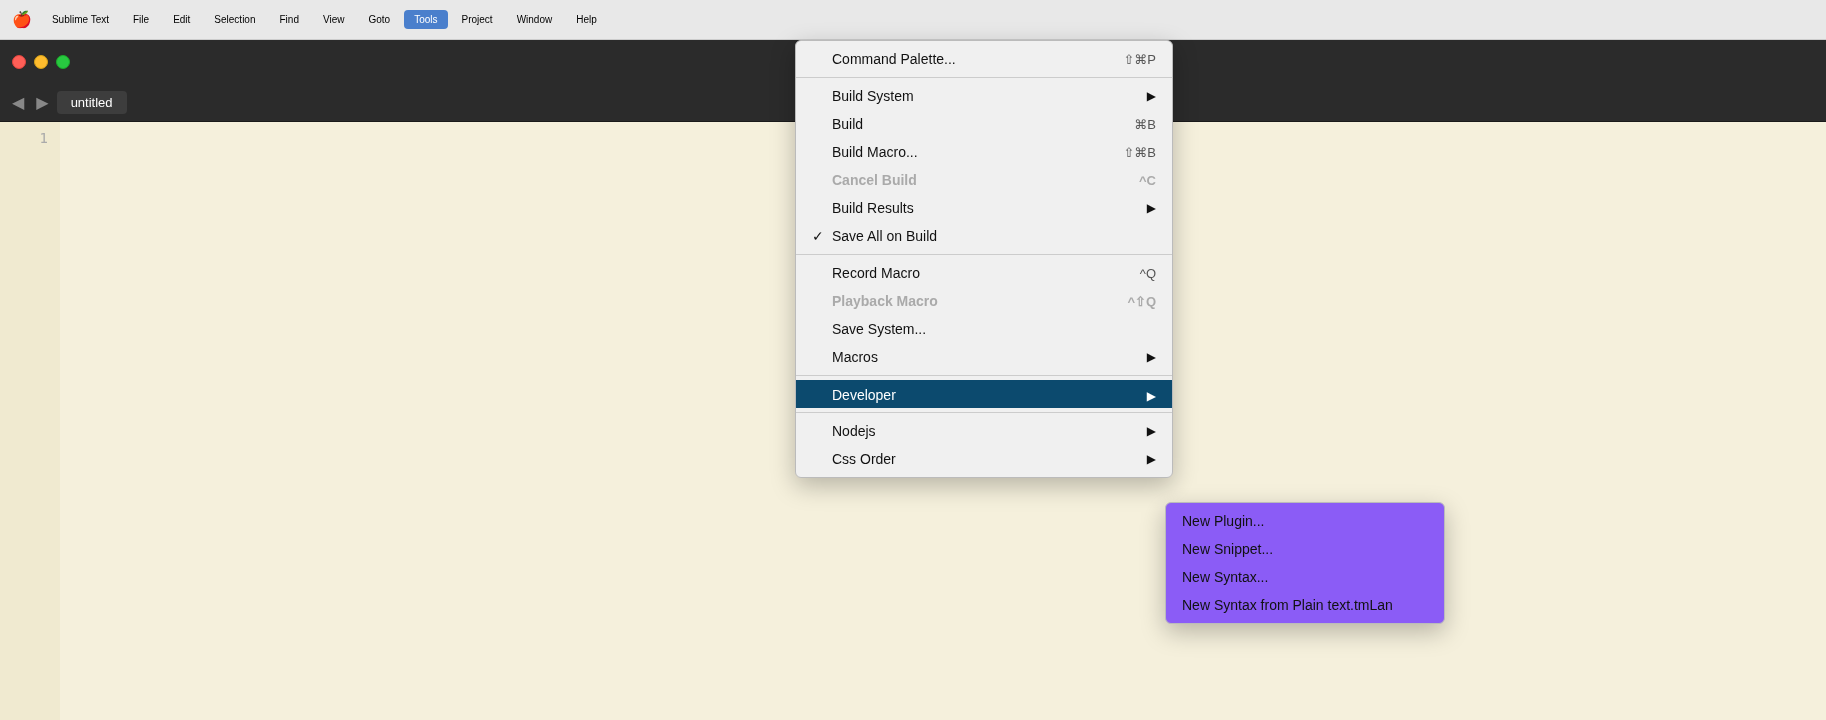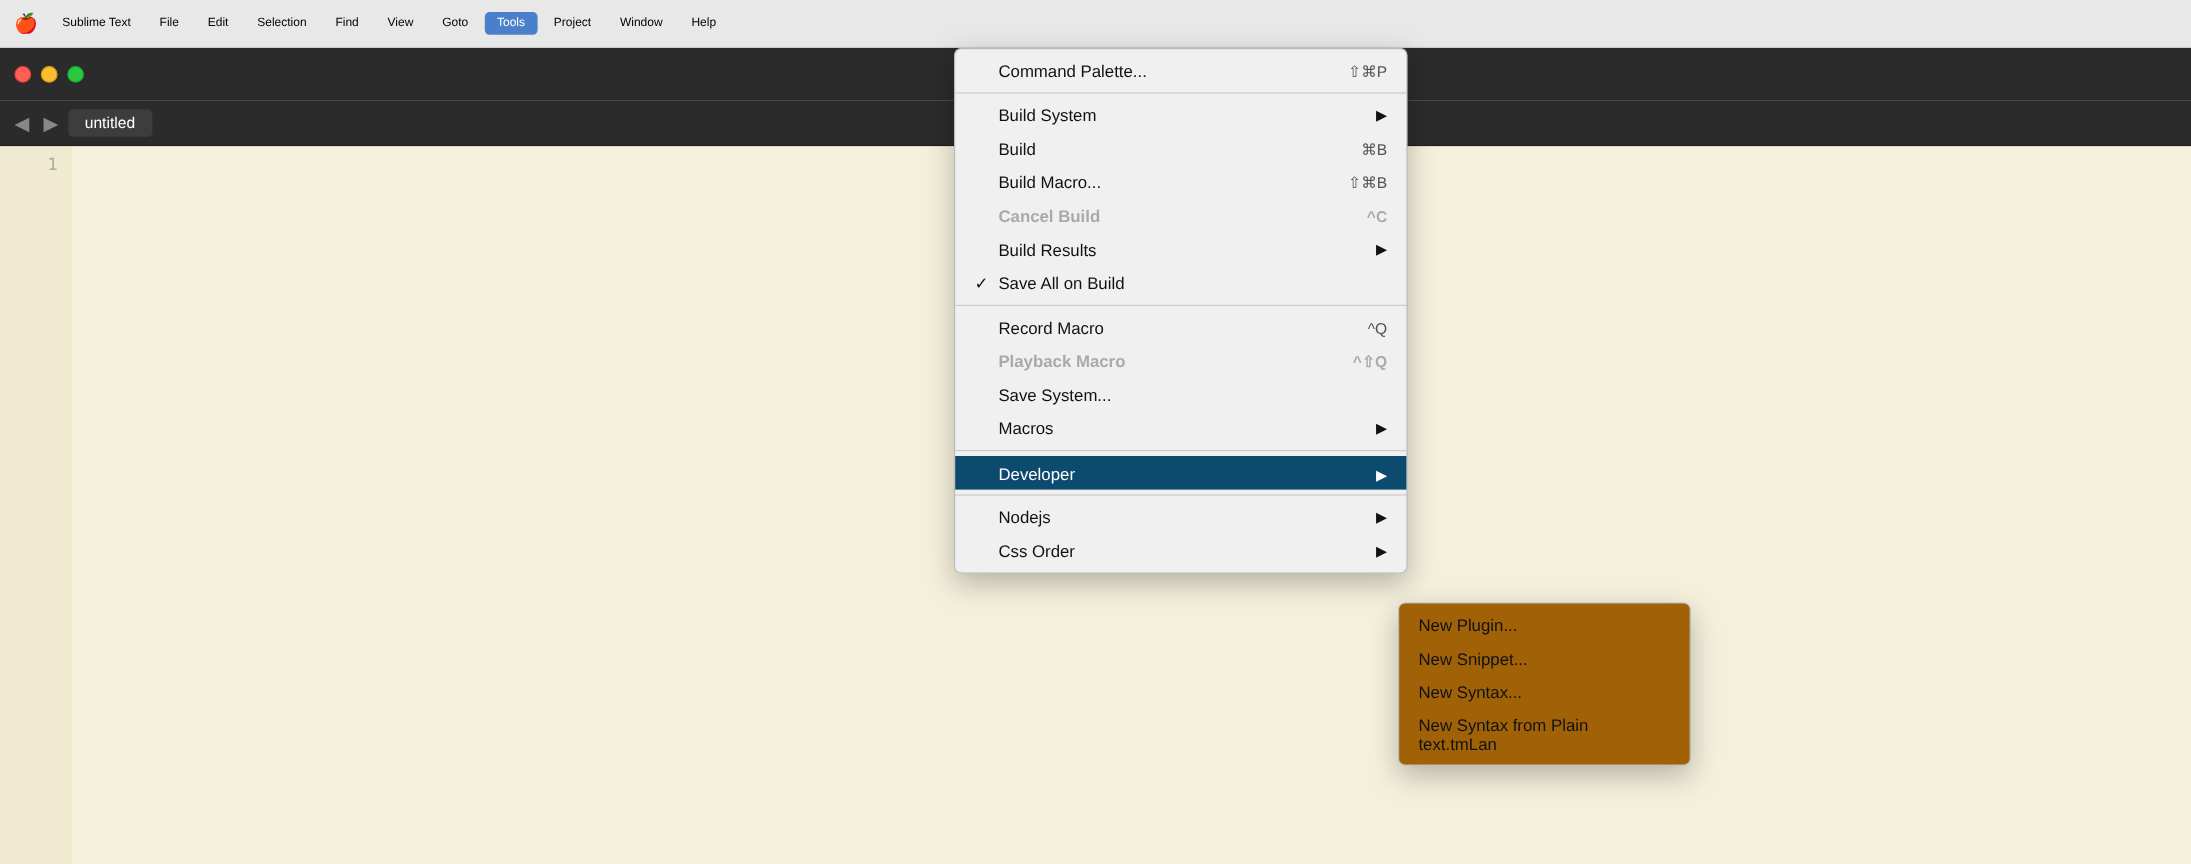--- a/index.html
+++ b/index.html
@@ -183,22 +183,22 @@
       height: 1px;
       background: #ccc;
       margin: 4px 0;
     }
 
     
     .developer-submenu {
       position: absolute;
       top: 0;
       left: 1165px;
-      width: 244px;
-      background: #a16207;
+      width: 280px;
+      background: #8b5cf6;
       border: 1px solid #bbb;
       border-radius: 6px;
       box-shadow: 0 8px 24px rgba(0,0,0,0.25);
       padding: 4px 0;
       pointer-events: all;
     }
   </style>
 </head>
 <body>
 

